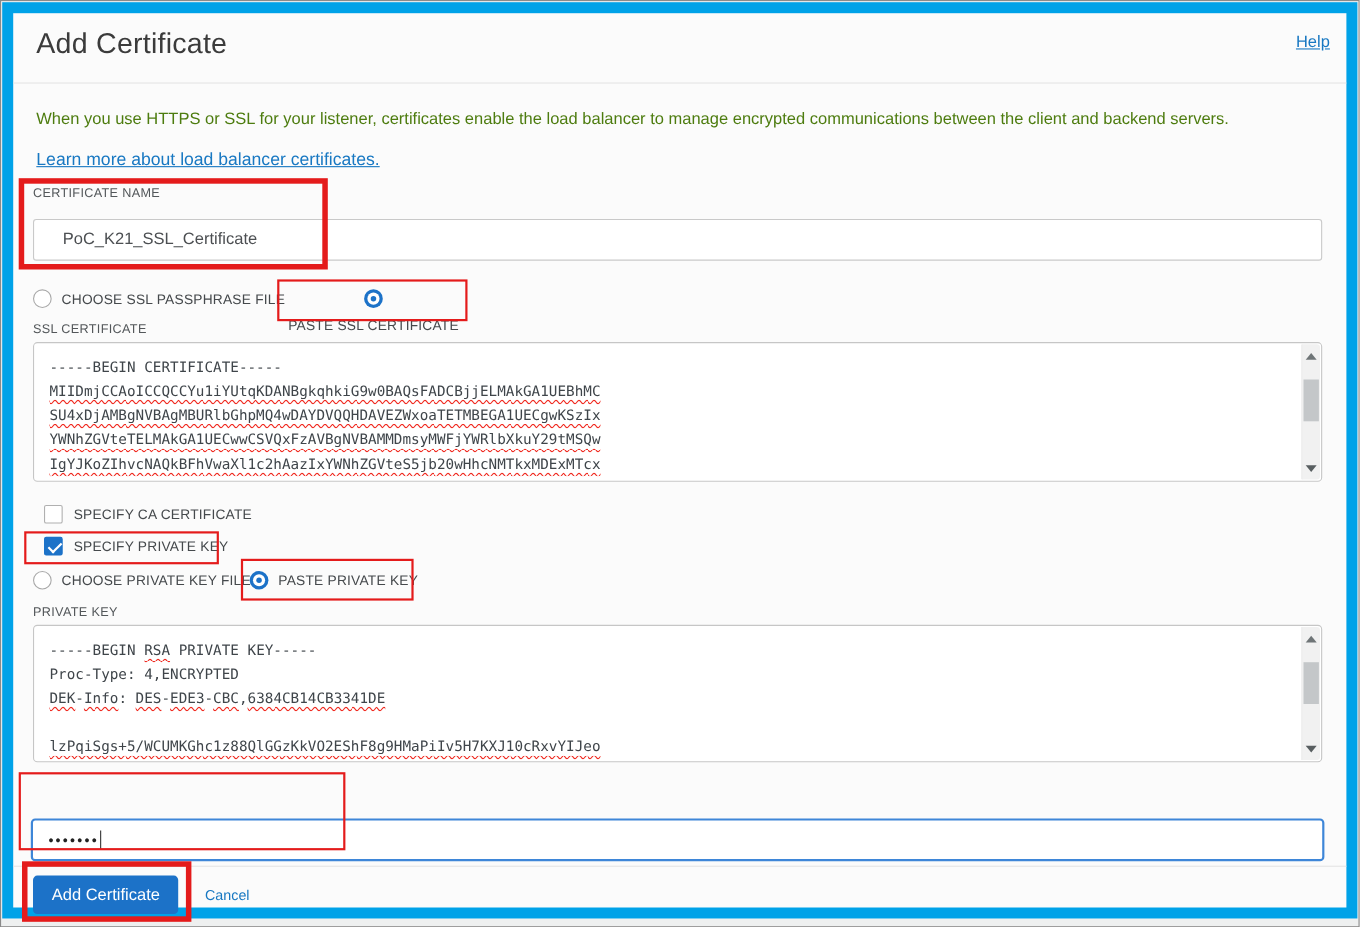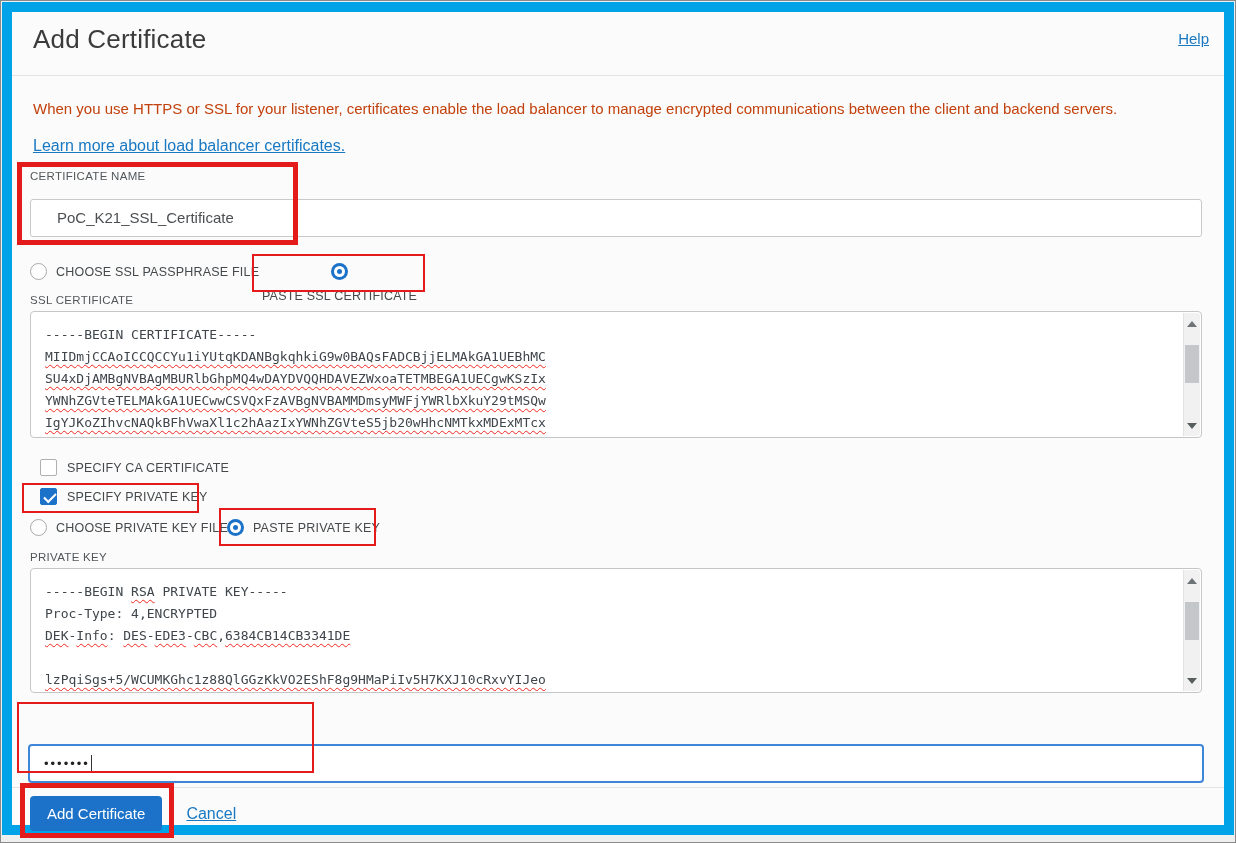--- a/index.html
+++ b/index.html
@@ -25,21 +25,21 @@
   .help-link {
     position:absolute; top:18px; right:15px;
     font-size:15px; color:#1878c2; text-decoration:underline; cursor:pointer;
   }
   .divider { position:absolute; left:0; right:0; height:1px; background:#e4e4e4; }
   .d1 { top:63px; }
   .d2 { top:775px; }
   
   .desc {
     position:absolute; top:88px; left:21px; right:20px; margin:0;
-    font-size:15px; color:#c2410c;
+    font-size:15px; color:#4d7c0f;
   }
   .learn-link {
     position:absolute; top:125px; left:21px;
     font-size:16px; color:#1878c2; text-decoration:underline; cursor:pointer;
   }
   
   .field-label {
     position:absolute; left:18px;
     font-size:11.5px; color:#53575a; letter-spacing:0.3px;
   }
@@ -127,21 +127,21 @@
   }
   .dots { font-size:13px; letter-spacing:2px; color:#222; line-height:1; }
   .caret { display:inline-block; width:1.5px; height:17px; background:#333; margin-left:1px; }
   
   .footer { position:absolute; top:784px; left:18px; display:flex; align-items:center; gap:24px; }
   .primary-btn {
     height:35px; padding:0 17px; background:#1c72c8; color:#fff;
     border:none; border-radius:4px; font-size:15px;
     font-family:"Liberation Sans", sans-serif; cursor:pointer;
   }
-  .cancel-link { font-size:16px; color:#1878c2; text-decoration:underline; cursor:pointer; }
+  .cancel-link { font-size:13px; color:#1878c2; cursor:pointer; }
   
   .ann { position:absolute; border-style:solid; border-color:#e41b1b; pointer-events:none; z-index:20; }
   .a1 { left:5px;   top:150px; width:281px; height:83px; border-width:5px; }
   .a2 { left:240px; top:242px; width:173px; height:38px; border-width:2px; }
   .a3 { left:10px;  top:471px; width:177px; height:30px; border-width:2px; }
   .a4 { left:207px; top:496px; width:157px; height:38px; border-width:2px; }
   .a5 { left:5px;   top:690px; width:297px; height:71px; border-width:2px; }
   .a6 { left:8px;   top:771px; width:154px; height:55px; border-width:5px; }
 </style>
 </head>

